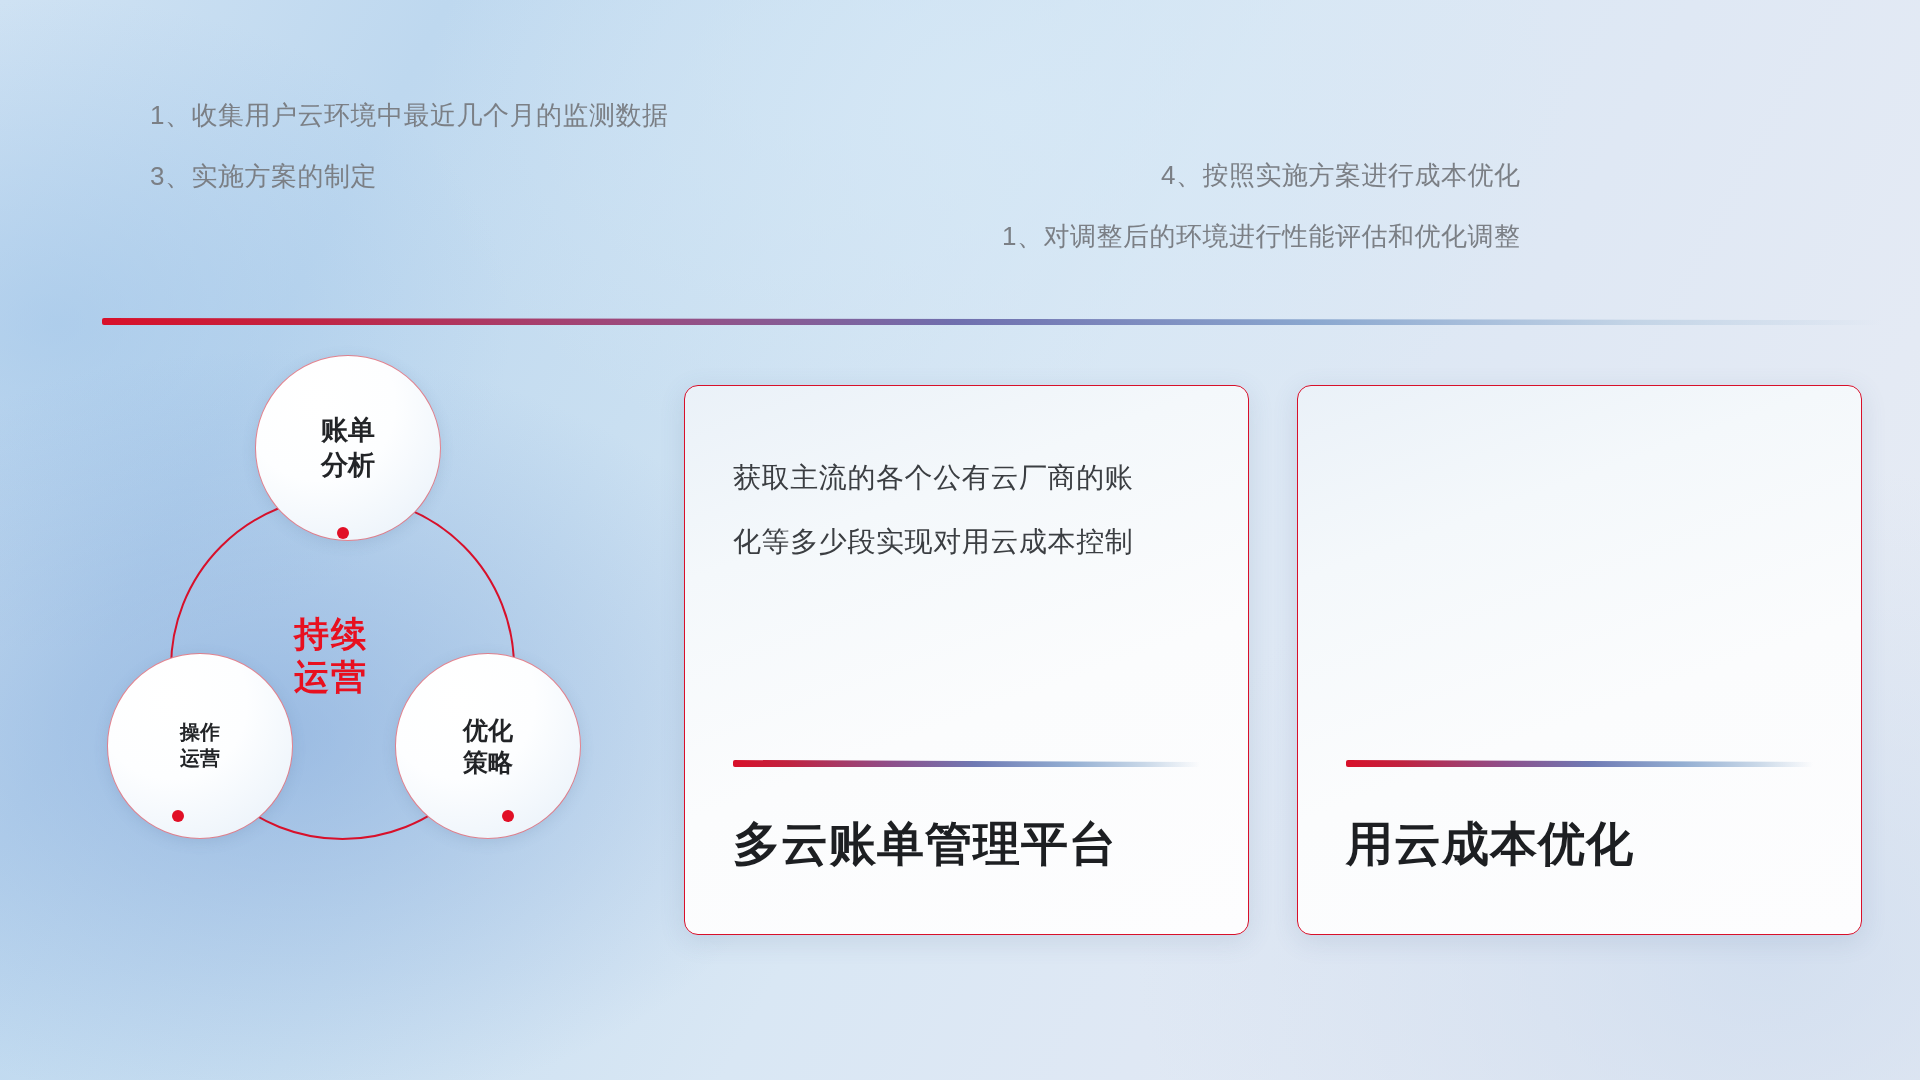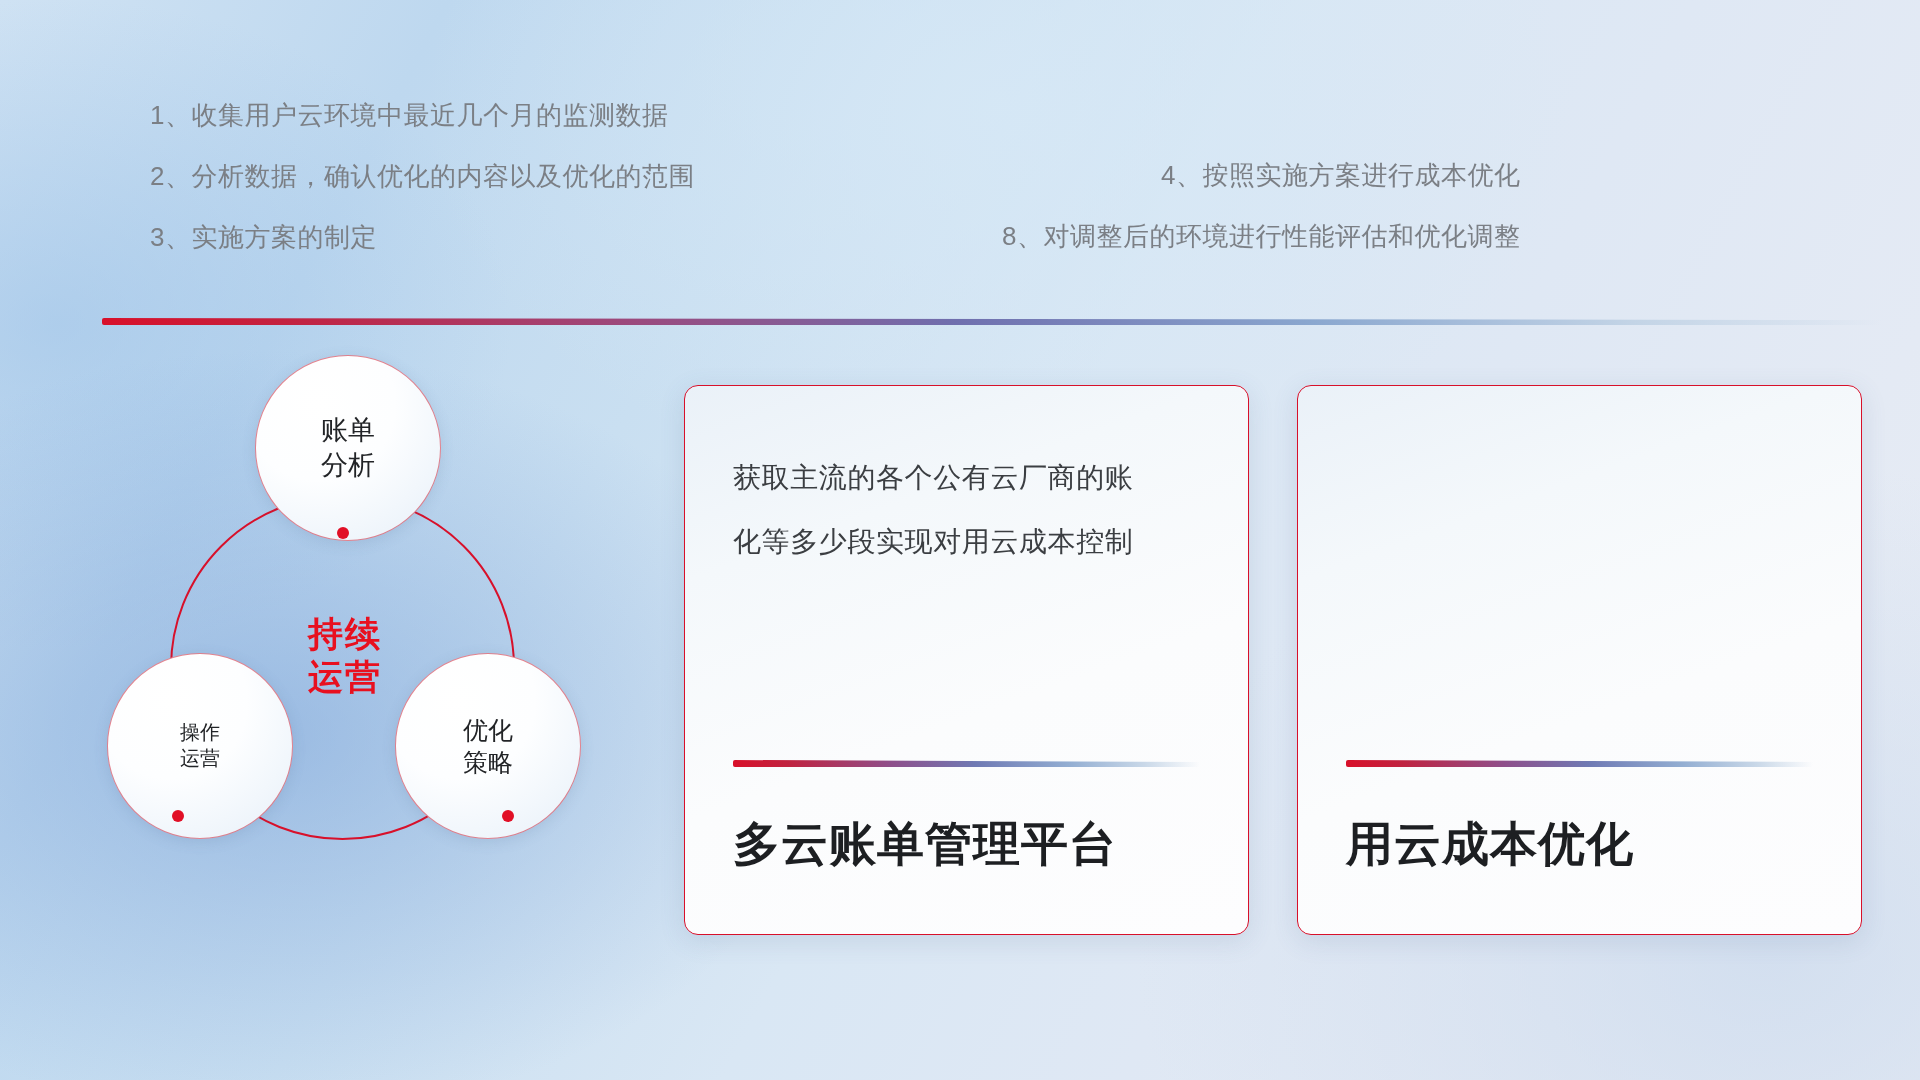--- a/index.html
+++ b/index.html
@@ -34,35 +34,35 @@
 
   
   #venn { position:absolute; left:95px; top:355px; width:560px; height:600px; }
   .vcircle { position:absolute; border-radius:50%; }
   .bubble {
     background:
       radial-gradient(circle at 34% 26%, #ffffff 0%, #fdfeff 42%, #f2f7fc 70%, #e6eff8 100%);
     border:1.4px solid rgba(205,30,50,0.55);
     box-shadow:0 3px 14px rgba(80,110,150,0.16);
     display:flex; align-items:center; justify-content:center;
-    text-align:right; color:#222427; font-weight:normal; line-height:1.28;
+    text-align:right; color:#222427; font-weight:bold; line-height:1.28;
   }
   #bub-top    { left:160px; top:0px;   width:186px; height:186px; font-size:27px; z-index:3; }
   #bub-left   { left:12px;  top:298px; width:186px; height:186px; font-size:20px; z-index:3; }
   #bub-right  { left:300px; top:298px; width:186px; height:186px; font-size:25px; z-index:3; }
   #ring {
     left:75px; top:140px; width:345px; height:345px;
     border:2.2px solid #d8102a; z-index:2; background:transparent;
   }
   .node { position:absolute; width:12px; height:12px; border-radius:50%; background:#e10f26; z-index:5; }
   #node-top   { left:242px; top:172px; }
   #node-left  { left:77px;  top:455px; }
   #node-right { left:407px; top:455px; }
   #venn-center {
-    position:absolute; left:152px; top:258px; width:196px;
+    position:absolute; left:138px; top:258px; width:196px;
     text-align:center; color:#e8101f; font-weight:bold;
     font-size:35px; line-height:1.22; z-index:6; letter-spacing:2px;
   }
 
   
   .card {
     position:absolute; top:385px; width:565px; height:550px;
     border:1.6px solid #d8102a; border-radius:14px;
     background:linear-gradient(160deg,#eaf1f8 0%, #f4f8fb 26%, #fbfcfd 58%, #fdfdfe 100%);
     box-shadow:0 6px 26px rgba(70,100,140,0.14);
@@ -85,27 +85,26 @@
     font-size:47px; font-weight:bold; letter-spacing:1px; white-space:nowrap;
   }
 </style>
 </head>
 <body>
 
 <div id="slide">
 
   <div id="list-left" class="list">
     <div class="row">1、收集用户云环境中最近几个月的监测数据</div>
-    <div class="row">2、分析数据，确认优化的内容以及优化的范围</div>
     <div class="row">3、实施方案的制定</div>
   </div>
 
   <div id="list-right" class="list">
     <div class="row">4、按照实施方案进行成本优化</div>
-    <div class="row">8、对调整后的环境进行性能评估和优化调整</div>
+    <div class="row">1、对调整后的环境进行性能评估和优化调整</div>
   </div>
 
   <div id="top-divider"></div>
 
   <div id="venn">
     <div id="ring" class="vcircle"></div>
 
     <div id="bub-top" class="vcircle bubble">
       <div>
         <span>账单</span><br>

